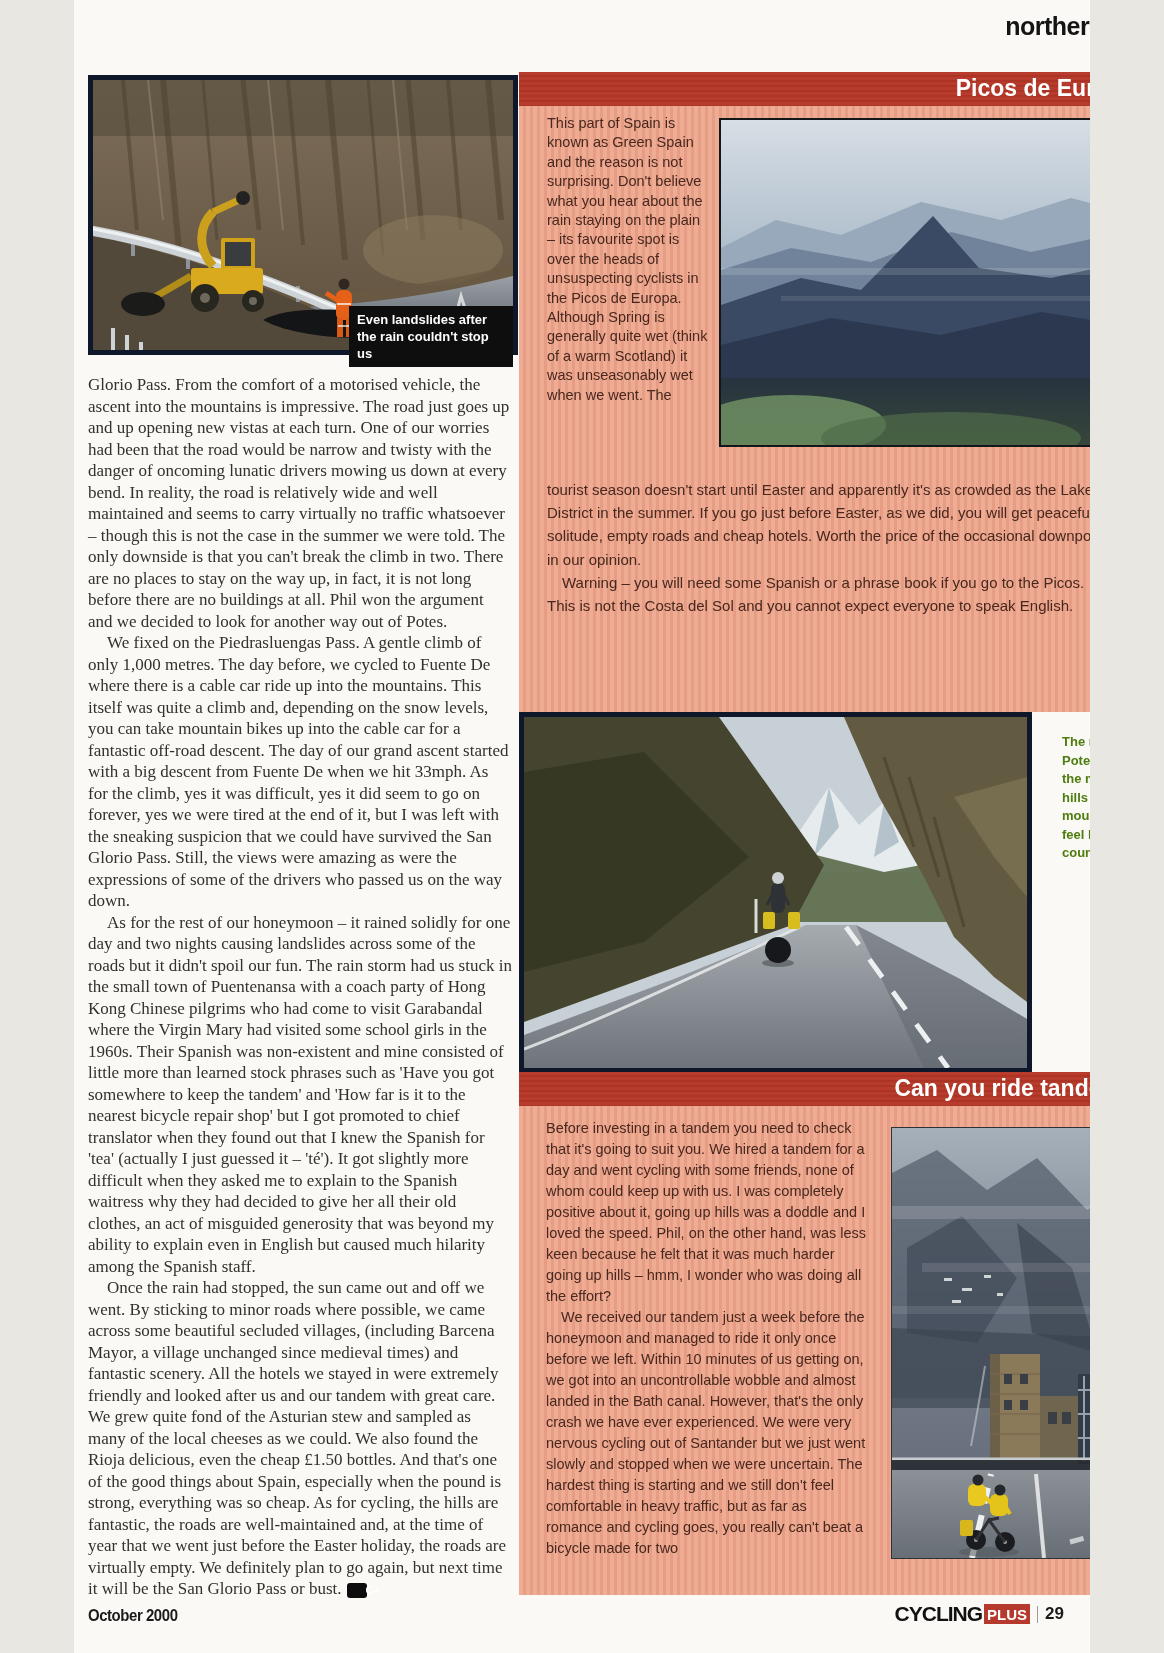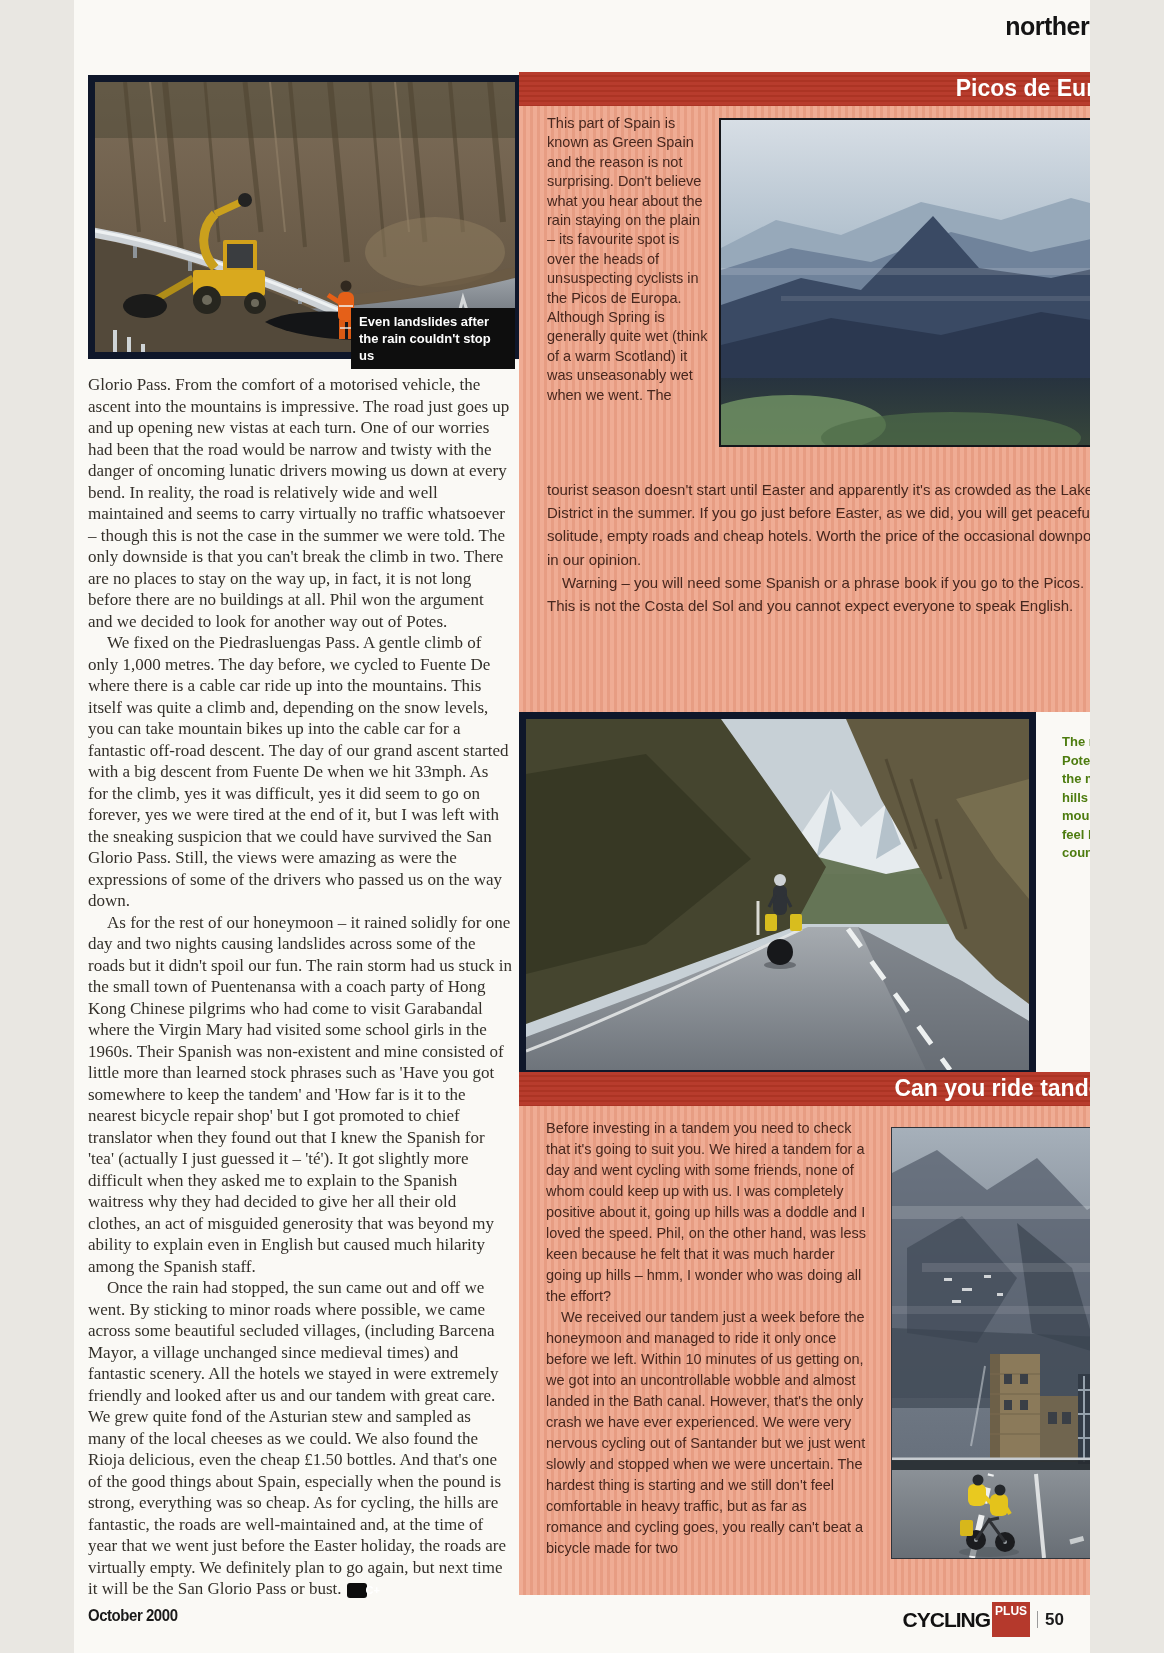--- a/index.html
+++ b/index.html
@@ -11,21 +11,21 @@
   
   .section-label{
     position:absolute;top:12px;left:860px;width:242px;text-align:right;
     font-size:25px;font-weight:bold;letter-spacing:-0.5px;color:#141414;
   }
   .brand-block{
     position:absolute;top:6px;left:1113px;width:47px;height:40px;
     background:repeating-linear-gradient(180deg,#bb4030 0 2px,#a83122 2px 4px);
   }
   
-  .photo{position:absolute;border:7px solid #0f172a;background:#777;}
+  .photo{position:absolute;border:5px solid #0f172a;background:#777;}
   .photo svg{display:block;}
   .photo-caption{
     position:absolute;background:#0e0e0e;color:#fdfdfd;
     font-size:13px;font-weight:bold;line-height:17px;padding:5px 8px;
   }
   
   .article{
     position:absolute;left:14px;top:374px;width:424px;
     font-family:"Liberation Serif","DejaVu Serif",serif;
     font-size:17px;line-height:21.5px;color:#34302a;
@@ -75,22 +75,22 @@
   .footer-date{
     position:absolute;left:14px;top:1606px;
     font-size:17px;font-weight:bold;letter-spacing:-0.5px;color:#1a1a1a;
     transform:scaleX(0.88);transform-origin:left;
   }
   .footer-right{
     position:absolute;right:26px;top:1602px;display:flex;align-items:center;
   }
   .logo-main{font-size:21px;font-weight:bold;letter-spacing:-1px;color:#111;}
   .logo-plus{
-    background:#b5392c;color:#fff;font-size:12px;font-weight:bold;
-    padding:2px 3px 19px;margin-left:2px;letter-spacing:0;
+    background:#b5392c;color:#fff;font-size:15px;font-weight:bold;
+    padding:2px 3px 1px;margin-left:2px;letter-spacing:0;
   }
   .footer-div{width:1px;height:17px;background:#9b9b9b;margin:0 7px;}
   .page-number{font-size:17px;font-weight:bold;color:#1a1a1a;}
 </style>
 </head>
 <body>
 
 <div class="page">
 
   <div class="section-label">northern Spain</div>
@@ -358,16 +358,16 @@
         </g>
       </svg>
     </div>
   </div>
 
   <div class="footer-date">October 2000</div>
   <div class="footer-right">
     <span class="logo-main">CYCLING</span>
     <span class="logo-plus">PLUS</span>
     <span class="footer-div"></span>
-    <span class="page-number">50</span>
+    <span class="page-number">29</span>
   </div>
 
 </div>
 
 </body></html>

